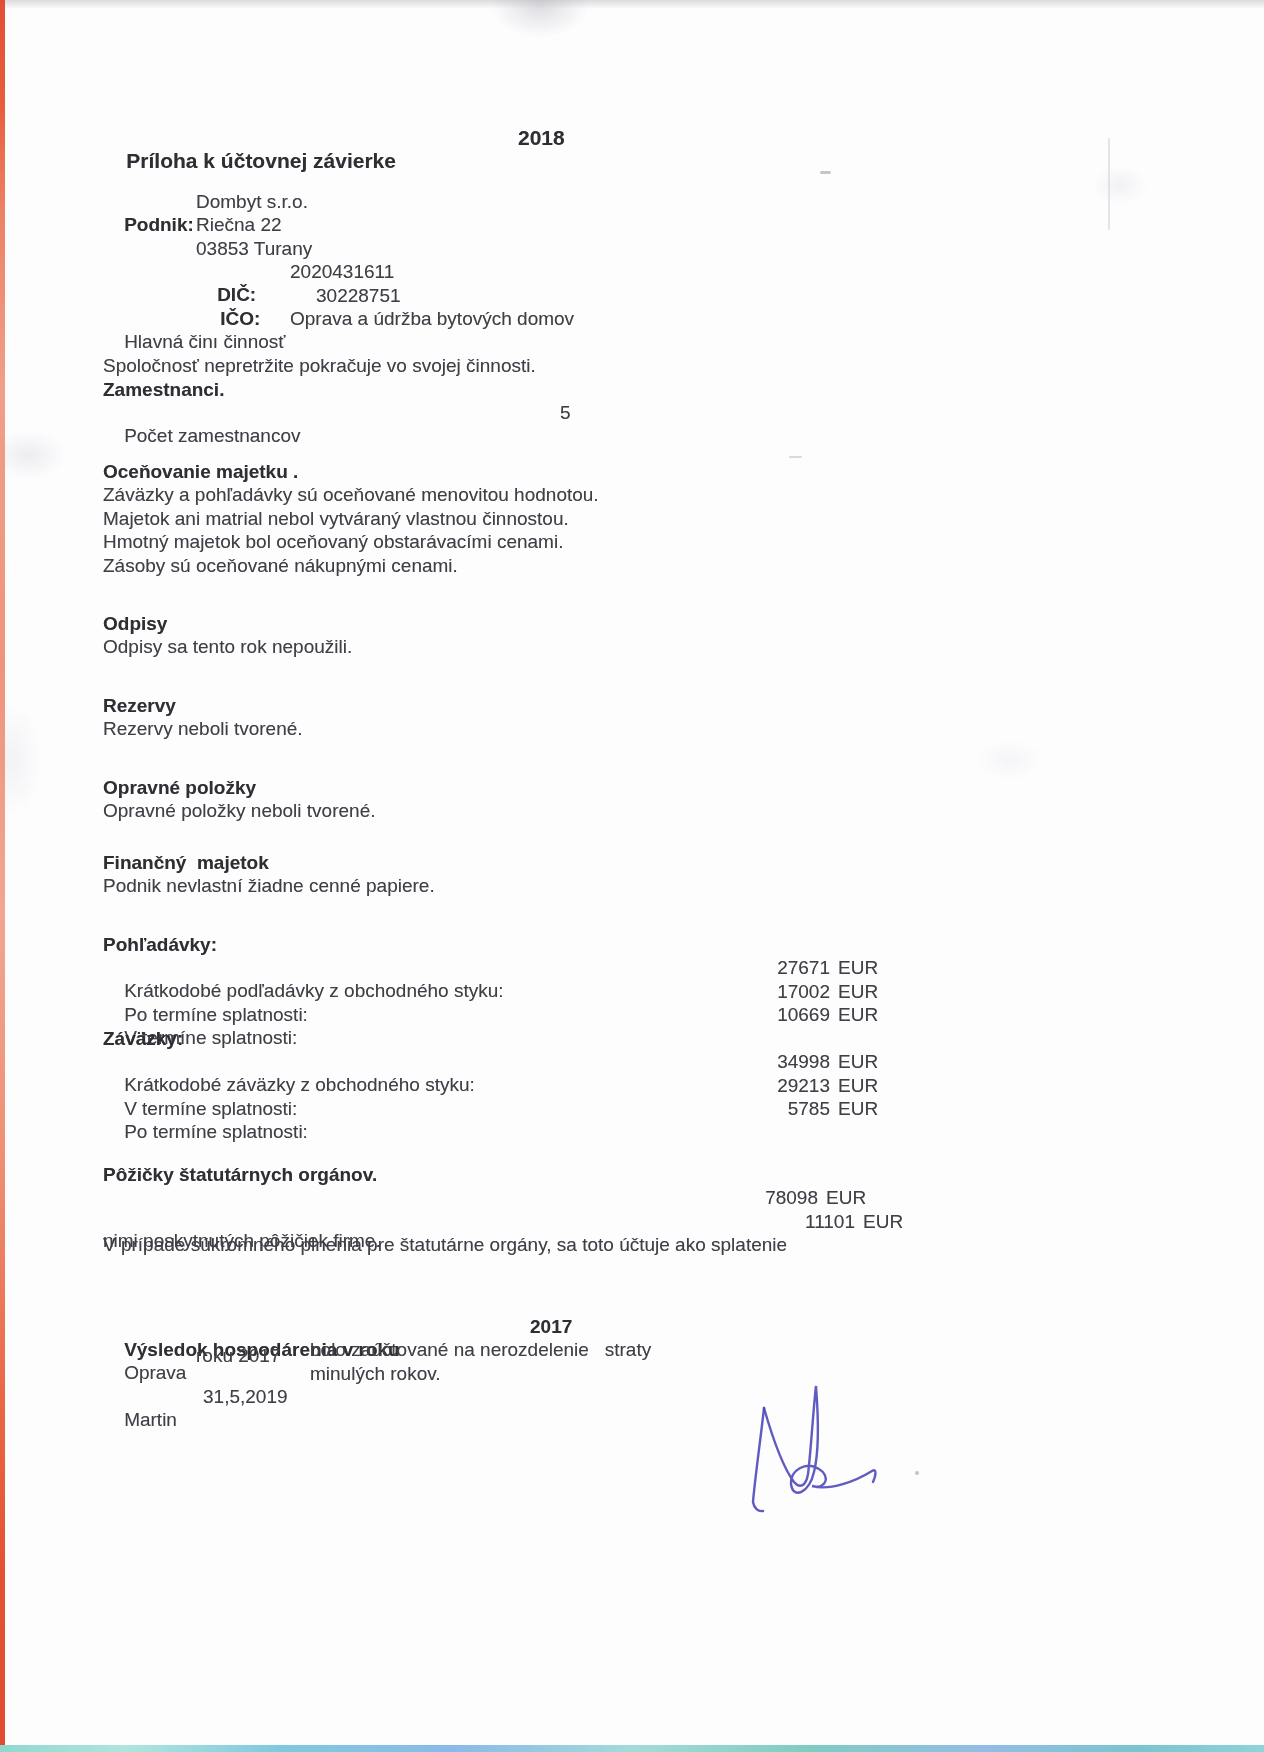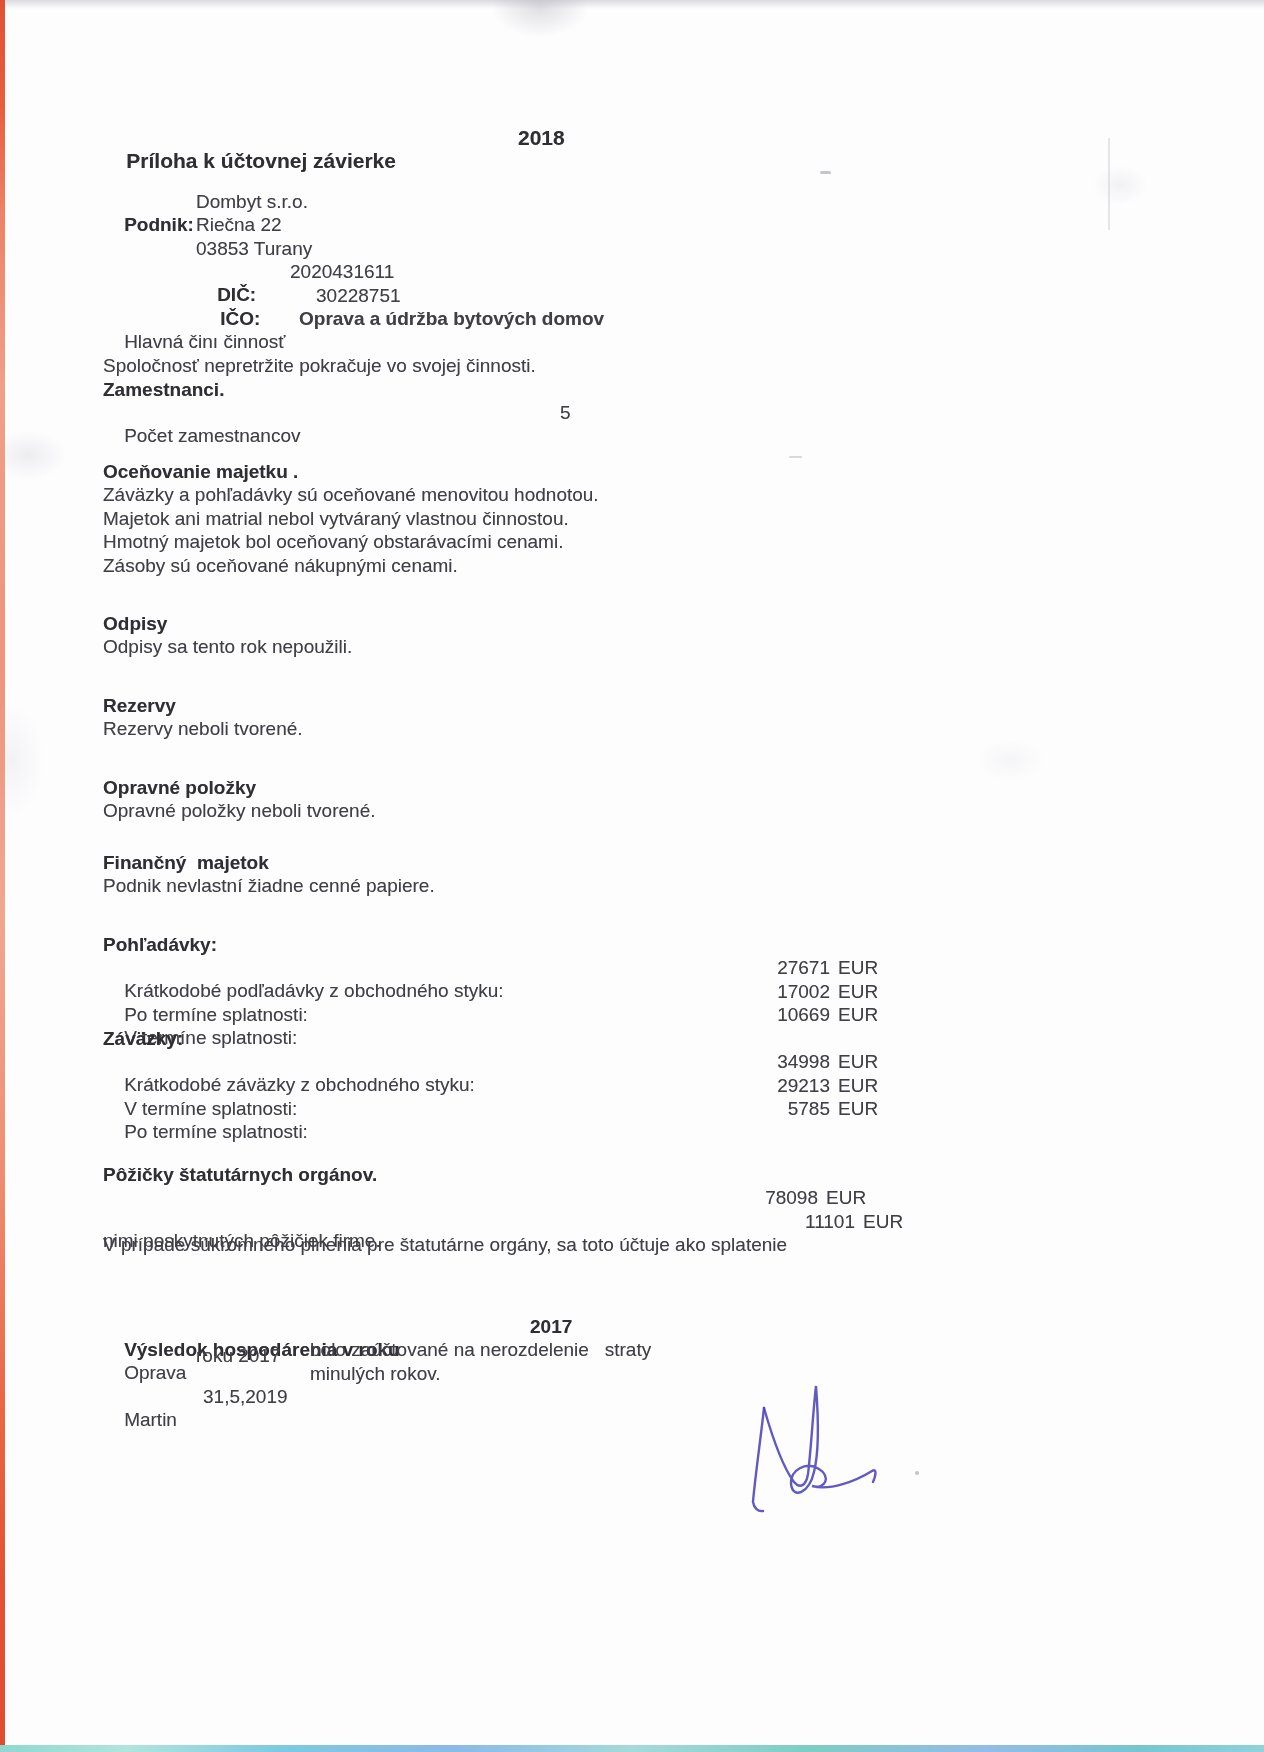--- a/index.html
+++ b/index.html
@@ -85,21 +85,21 @@
     <span class="b" data-bind="company.dic_label">DIČ:</span>
     <span class="abs" style="left:94px;" data-bind="company.dic">2020431611</span>
   </div>
   <div class="line" style="top:284px;left:199px;">
     <span class="b" data-bind="company.ico_label">IČO:</span>
     <span class="abs" style="left:117px;" data-bind="company.ico">30228751</span>
   </div>
 
   <div class="line" style="top:307px;">
     <span data-bind="general.activity_label">Hlavná činı činnosť</span>
-    <span class="abs" style="left:196px;font-weight:bold;" data-bind="general.activity">Oprava a údržba bytových domov</span>
+    <span class="abs" style="left:187px;" data-bind="general.activity">Oprava a údržba bytových domov</span>
   </div>
   <div class="line" style="top:354px;" data-bind="general.statement2">Spoločnosť nepretržite pokračuje vo svojej činnosti.</div>
   <div class="line b" style="top:378px;" data-bind="general.employees_heading">Zamestnanci.</div>
   <div class="line" style="top:401px;">
     <span data-bind="general.employees_label">Počet zamestnancov</span>
     <span class="abs" style="left:457px;" data-bind="general.employees_count">5</span>
   </div>
 
   <div class="line b" style="top:460px;" data-bind="valuation.heading">Oceňovanie majetku .</div>
   <div class="line" style="top:483px;" data-bind="valuation.line1">Záväzky a pohľadávky sú oceňované menovitou hodnotou.</div>

